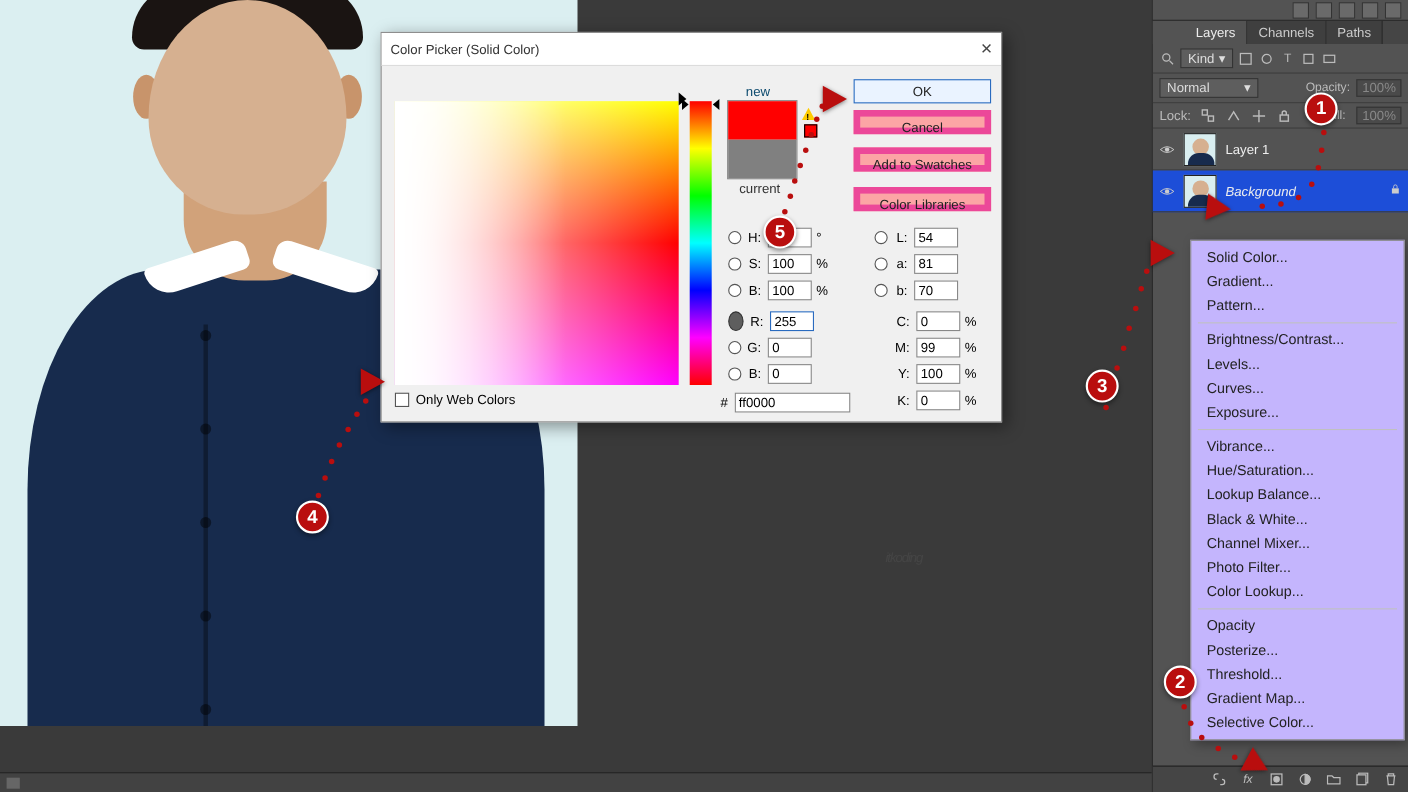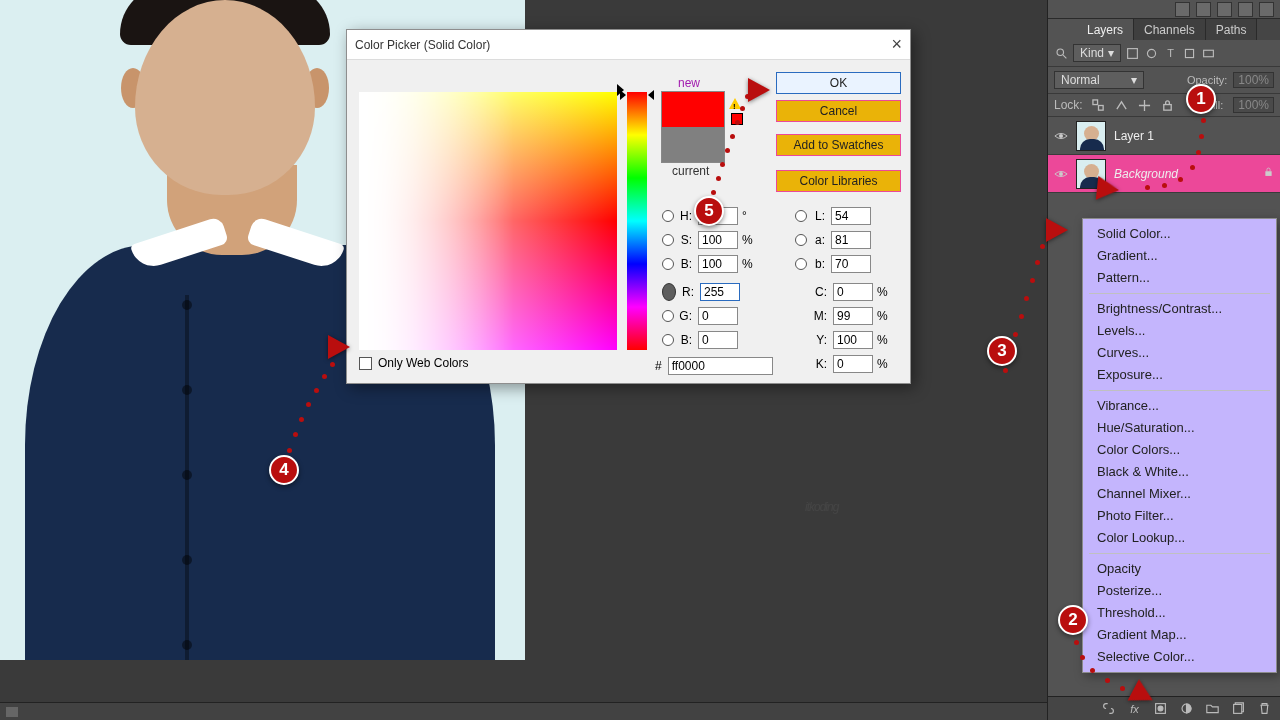--- a/index.html
+++ b/index.html
@@ -38,27 +38,27 @@
   .sat-box::after{content:'';position:absolute;inset:0;background:linear-gradient(to right,#fff,transparent 60%);mix-blend-mode:screen;}
   .sat-caret { position:absolute; top:54px; left:270px; width:0;height:0;border-top:6px solid transparent;border-bottom:6px solid transparent;border-left:7px solid #000; }
 
   .hue { position:absolute; left:280px; top:62px; width:20px; height:258px; background:linear-gradient(to bottom,#f00,#ff0,#0f0,#0ff,#00f,#f0f,#f00); }
   .hue-caret-l{position:absolute;left:273px;top:60px;width:0;height:0;border-top:5px solid transparent;border-bottom:5px solid transparent;border-left:6px solid #000;}
   .hue-caret-r{position:absolute;left:301px;top:60px;width:0;height:0;border-top:5px solid transparent;border-bottom:5px solid transparent;border-right:6px solid #000;}
 
   .swatch-new { position:absolute; left:315px; top:62px; width:62px; height:35px; background:#ff0000; }
   .swatch-cur { position:absolute; left:315px; top:97px; width:62px; height:35px; background:#808080; }
   .swatch-border { position:absolute; left:314px; top:61px; width:64px; height:72px; border:1px solid #888; }
-  .new-lbl { position:absolute; left:331px; top:46px; font-size:12px; color:#a21caf;text-align:center; }
+  .new-lbl { position:absolute; left:331px; top:46px; font-size:12px; color:#0c4a6e;text-align:center; }
   .cur-lbl { position:absolute; left:325px; top:134px; font-size:12px; color:#333; }
   .warn-tri { position:absolute; left:382px; top:68px; width:0;height:0;border-left:6px solid transparent;border-right:6px solid transparent;border-bottom:11px solid #ffcc00;}
   .warn-bang{position:absolute;left:386px;top:72px;font-size:8px;font-weight:bold;}
   .warn-box { position:absolute; left:384px; top:83px; width:12px; height:12px; background:#ff0000; border:1px solid #000; }
 
-  .dlg-btn { position:absolute; width:125px; height:22px; background:#eab308; border:1px solid #ec4899; font-size:12px; color:#222; text-align:center; line-height:20px; }
+  .dlg-btn { position:absolute; width:125px; height:22px; background:#fca5a5; border:6px solid #ec4899; font-size:12px; color:#222; text-align:center; line-height:20px; }
   .dlg-btn.primary { border:1px solid #2a6bbf; background:#eaf3ff; }
   .ok{left:429px;top:42px}.cancel{left:429px;top:70px}.addsw{left:429px;top:104px}.colorlib{left:429px;top:140px}
 
   .fgroup { position:absolute; display:flex; align-items:center; height:22px; gap:4px; }
   .radio{width:12px;height:12px;border:1px solid #555;border-radius:50%;background:#fff;display:inline-block;flex:none;}
   .radio.sel::after{content:'';display:block;width:6px;height:6px;background:#333;border-radius:50%;margin:2px;}
   .flabel{width:14px;text-align:right;margin-right:2px;}
   .fval{width:40px;height:18px;border:1px solid #888;background:#fff;padding:0 3px;line-height:16px;}
   .funit{width:14px;}
 
@@ -81,21 +81,21 @@
   .sel{display:flex;align-items:center;padding:0 6px;height:18px;background:#5e5e5e;border:1px solid #333;color:#ddd;font-size:11px;gap:4px;}
   .ico{width:15px;height:15px;display:inline-flex;align-items:center;justify-content:center;color:#bbb;font-size:11px;}
   .ico svg{width:13px;height:13px;stroke:#bbb;fill:none;stroke-width:1.4;}
   .opac{margin-left:auto;color:#bbb;font-size:11px}
   .opac-v{padding:0 4px;color:#888;border:1px solid #333;background:#4a4a4a;margin-left:2px}
 
   .lock-row{padding:3px 6px;display:flex;align-items:center;gap:8px;background:#535353;border-bottom:1px solid #393939;font-size:11px;color:#bbb}
   .lock-row .opac{margin-left:auto}
 
   .layer{display:flex;align-items:center;height:38px;background:#535353;border-bottom:1px solid #3b3b3b;padding:0 6px;gap:8px}
-  .layer.sel-layer{background:#ec4899;}
+  .layer.sel-layer{background:#1d4ed8;}
   .eye{width:14px;height:14px}
   .eye svg{width:14px;height:14px;fill:#ccc}
   .thumb{width:30px;height:30px;border:1px solid #222;background:#d9eef0;position:relative;overflow:hidden}
   .thumb::before{content:'';position:absolute;left:7px;top:4px;width:15px;height:15px;background:#d6b090;border-radius:50%}
   .thumb::after{content:'';position:absolute;left:3px;top:17px;width:24px;height:15px;background:#172b4d;border-radius:10px 10px 0 0}
   .layer-name{color:#eee;font-size:12px}
   .lock-ico{margin-left:auto;color:#bbb}
 
   
   .ctx { position:absolute; right:3px; top:218px; width:195px; background:#c4b5fd; border:1px solid #8b8b8b; box-shadow:3px 3px 10px rgba(0,0,0,.35); padding:4px 0;}
@@ -395,21 +395,21 @@
     <div class="mi">Gradient...</div>
     <div class="mi">Pattern...</div>
     <div class="sep"></div>
     <div class="mi">Brightness/Contrast...</div>
     <div class="mi">Levels...</div>
     <div class="mi">Curves...</div>
     <div class="mi">Exposure...</div>
     <div class="sep"></div>
     <div class="mi">Vibrance...</div>
     <div class="mi">Hue/Saturation...</div>
-    <div class="mi">Color Colors...</div>
+    <div class="mi">Lookup Balance...</div>
     <div class="mi">Black &amp; White...</div>
     <div class="mi">Channel Mixer...</div>
     <div class="mi">Photo Filter...</div>
     <div class="mi">Color Lookup...</div>
     <div class="sep"></div>
     <div class="mi">Opacity</div>
     <div class="mi">Posterize...</div>
     <div class="mi">Threshold...</div>
     <div class="mi">Gradient Map...</div>
     <div class="mi">Selective Color...</div>

